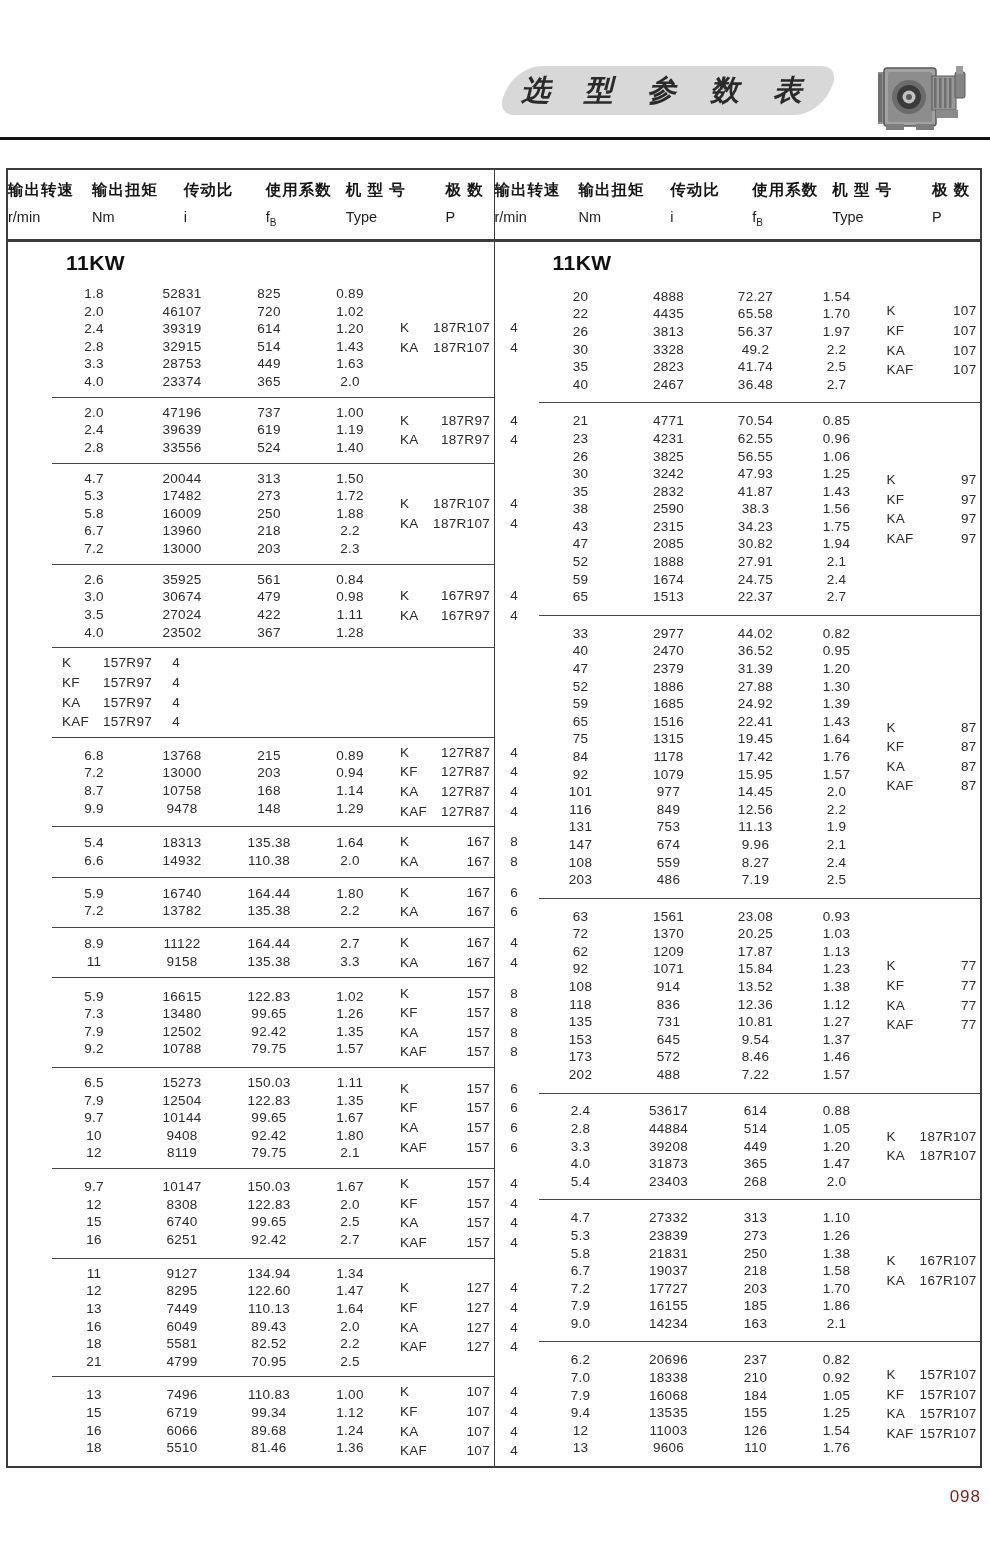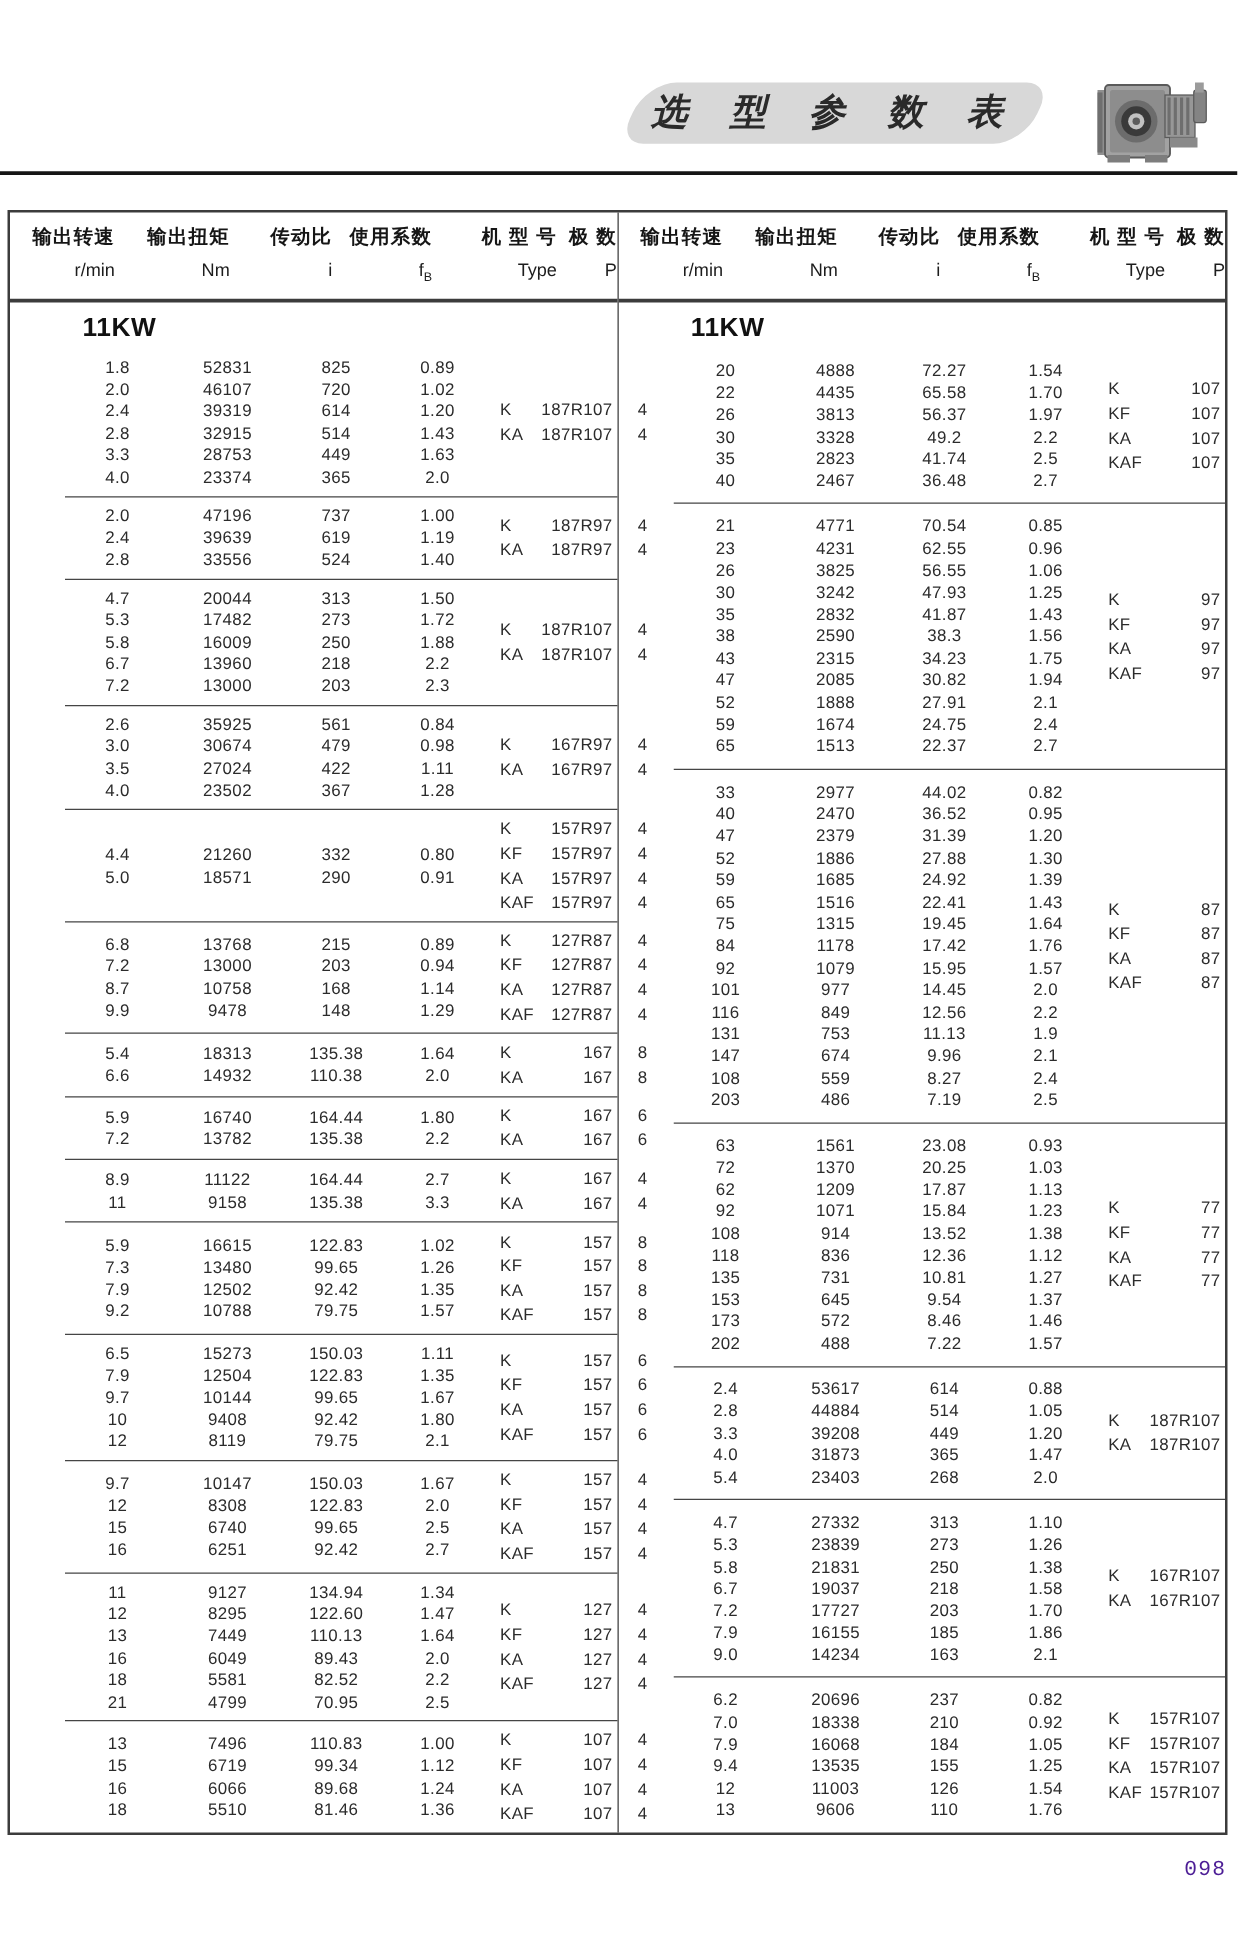--- a/index.html
+++ b/index.html
@@ -16,21 +16,21 @@
   .top-rule{position:absolute;left:0;top:137px;width:990px;height:3px;background:#151515;}
 
   
   .table-wrap{position:absolute;left:6px;top:168px;width:976px;height:1300px;
               border:2px solid #3c3c3c;display:flex;box-sizing:border-box;background:#fff;}
   .half{flex:1 1 0;display:flex;flex-direction:column;min-width:0;box-sizing:border-box;}
   .half.right{border-left:1.6px solid #3c3c3c;}
 
   .col-header{flex:0 0 auto;border-bottom:3px solid #3c3c3c;padding:5px 0 4px 0;}
   .hrow{display:flex;}
-  .hcell{text-align:right;box-sizing:border-box;}
+  .hcell{text-align:left;box-sizing:border-box;}
   .hrow.zh .hcell{font-size:15.5px;font-weight:700;color:#161616;line-height:30px;letter-spacing:1px;}
   .hrow.en .hcell{font-size:14.5px;color:#1d1d1d;line-height:24px;}
   .hrow.en sub{font-size:10px;}
 
   .col-body{flex:1 1 auto;display:flex;flex-direction:column;min-height:0;padding-left:44px;}
   .sec-label{flex:0 0 auto;font-size:21px;font-weight:700;color:#111;
              padding:9px 0 4px 14px;letter-spacing:0.5px;}
   .sec-label:not(:first-child){border-top:1.6px solid #454545;}
   .block{flex:1 1 auto;display:flex;align-items:center;padding:5px 0;}
   .block + .block{border-top:1.6px solid #454545;}
@@ -40,21 +40,21 @@
   .dcell{text-align:center;font-size:13.5px;color:#2b2b2b;letter-spacing:0.3px;box-sizing:border-box;}
 
   .c0{width:84px;}.c1{width:92px;}.c2{width:82px;}.c3{width:80px;}.c4{width:100px;}.c5{width:48px;}
 
   .types{width:148px;display:flex;flex-direction:column;justify-content:center;gap:2px;}
   .trow{display:flex;height:17.6px;line-height:17.6px;align-items:center;}
   .type-box{width:100px;box-sizing:border-box;padding-left:10px;display:flex;
             justify-content:space-between;font-size:13.5px;color:#2b2b2b;letter-spacing:0.3px;}
   .pcell{width:48px;text-align:center;font-size:13.5px;color:#2b2b2b;}
 
-  .page-num{position:absolute;right:9px;top:1487px;font-size:17px;color:#4c1d95;letter-spacing:1px;font-family:Liberation Mono, monospace;}
+  .page-num{position:absolute;right:9px;top:1487px;font-size:17px;color:#7f1d1d;letter-spacing:1px;}
 </style>
 </head>
 <body>
 
 <div class="banner"></div>
 <div class="banner-text">选 型 参 数 表</div>
 
 <svg class="motor" viewBox="0 0 92 86">
   <rect x="2" y="20" width="8" height="52" fill="#8f8f8f"></rect>
   <rect x="2" y="22" width="4" height="48" fill="#6f6f6f"></rect>
@@ -282,34 +282,20 @@
             <div class="trow">
               <div class="type-box">
                 <span class="tpre">KA</span>
                 <span class="tsize">167R97</span>
               </div>
               <div class="pcell">4</div>
             </div>
           </div>
         </div>
         <div class="block">
-          <div class="nums">
-            <div class="drow">
-              <div class="dcell c0">4.4</div>
-              <div class="dcell c1">21260</div>
-              <div class="dcell c2">332</div>
-              <div class="dcell c3">0.80</div>
-            </div>
-            <div class="drow">
-              <div class="dcell c0">5.0</div>
-              <div class="dcell c1">18571</div>
-              <div class="dcell c2">290</div>
-              <div class="dcell c3">0.91</div>
-            </div>
-          </div>
           <div class="types">
             <div class="trow">
               <div class="type-box">
                 <span class="tpre">K</span>
                 <span class="tsize">157R97</span>
               </div>
               <div class="pcell">4</div>
             </div>
             <div class="trow">
               <div class="type-box">

